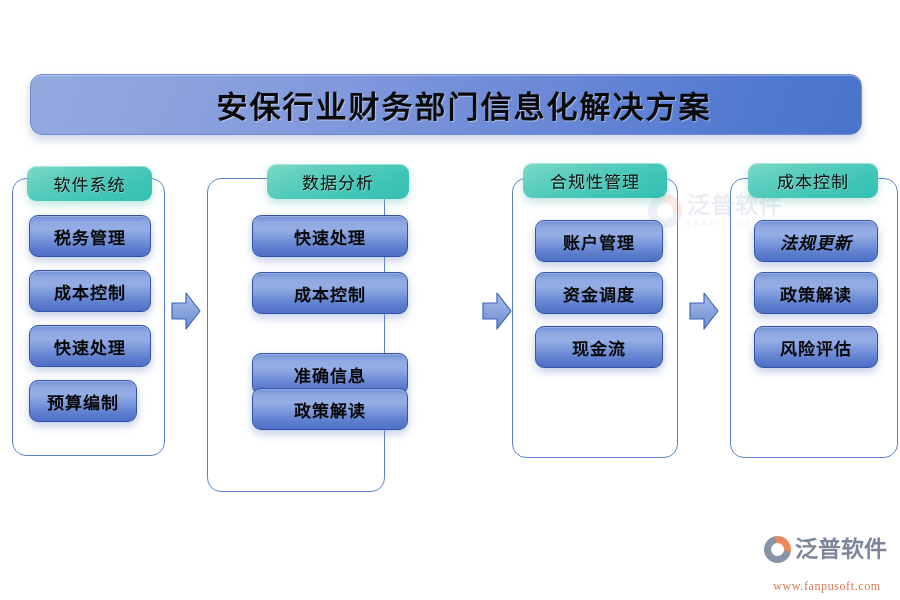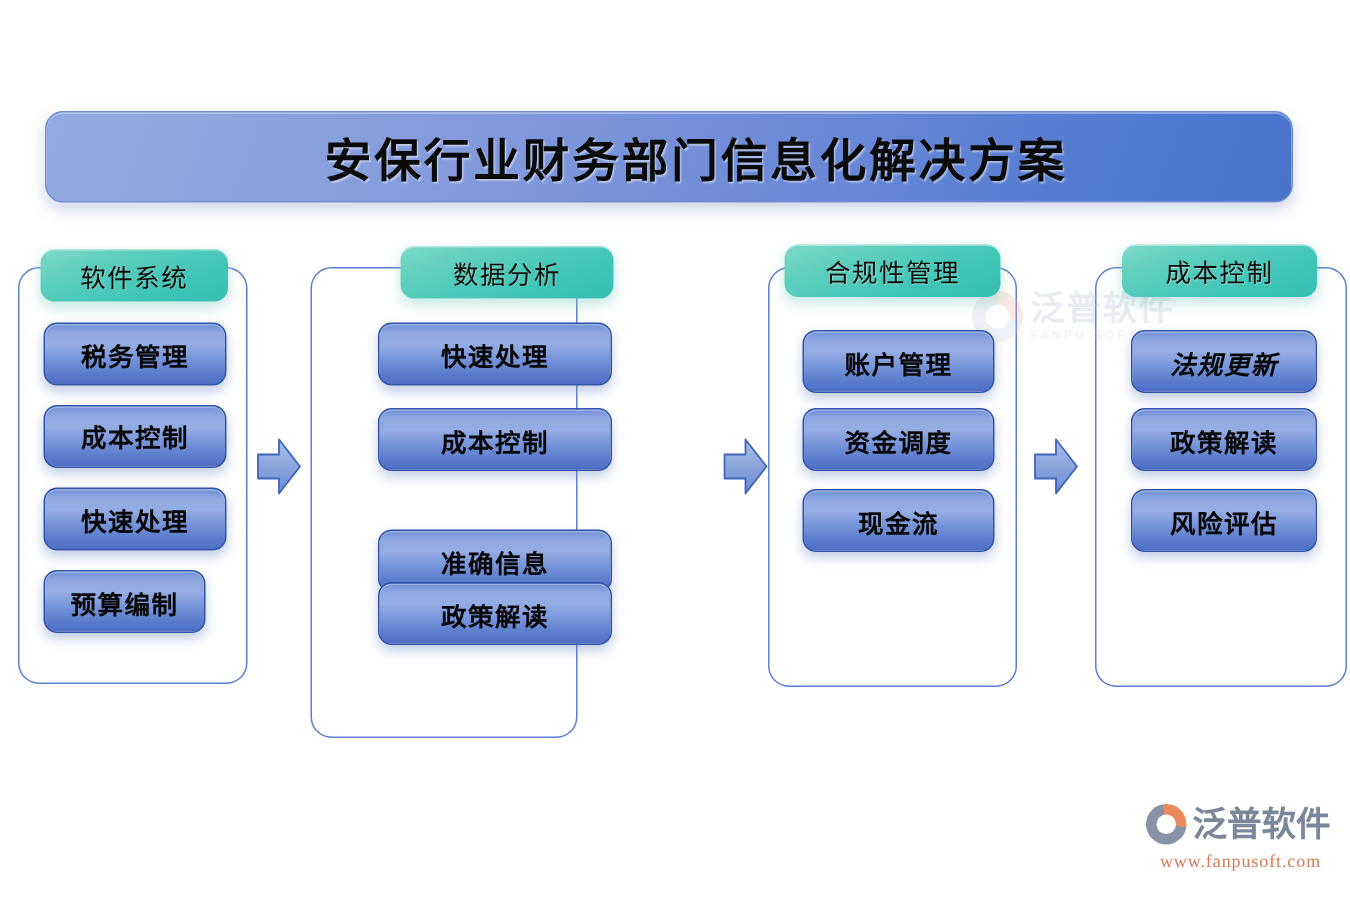--- a/index.html
+++ b/index.html
@@ -188,21 +188,21 @@
     font-family: "Liberation Sans", sans-serif;
     margin-left: 4px;
     letter-spacing: 0px;
     line-height: 1;
   }
   .logo-url {
     font-size: 12px;
     color: #d87a54;
     font-family: "Liberation Serif", serif;
     letter-spacing: 0.6px;
-    margin-top: 4px;
+    margin-top: 16px;
     text-align: center;
     width: 126px;
   }
 </style>
 </head>
 <body>
 
 <div id="canvas">
 
   <div class="watermark-center">

